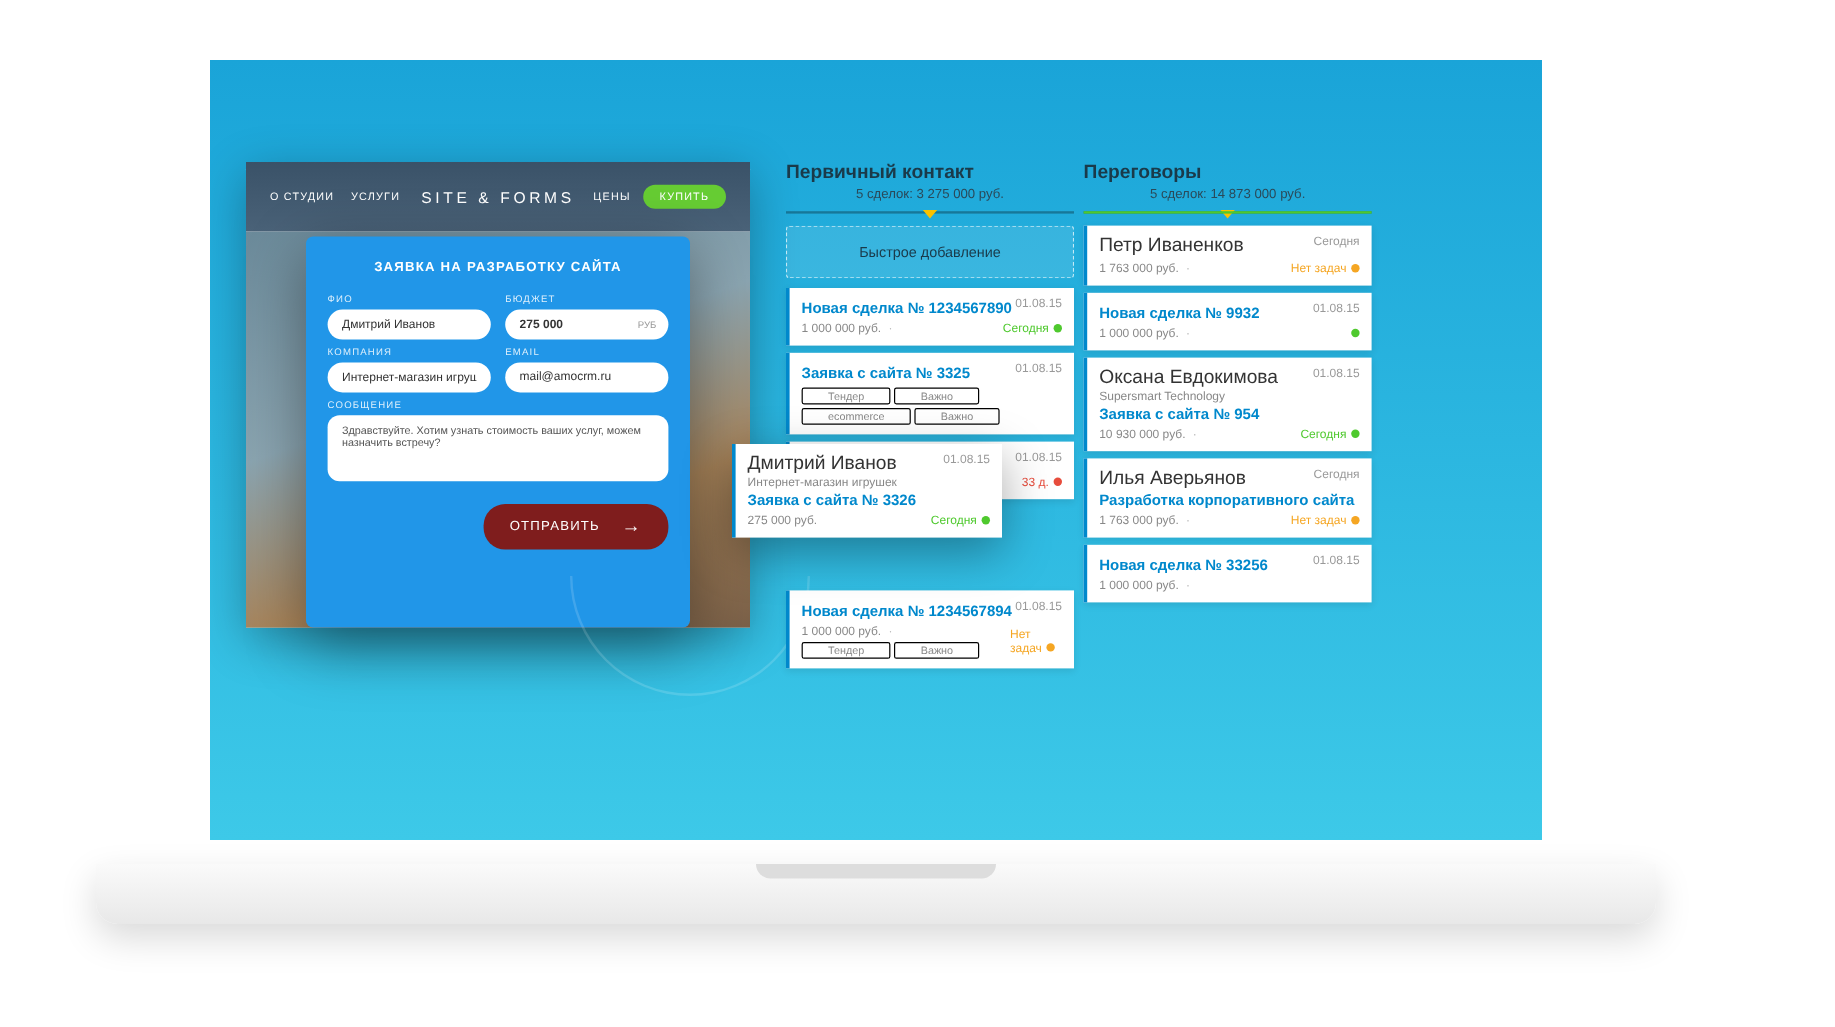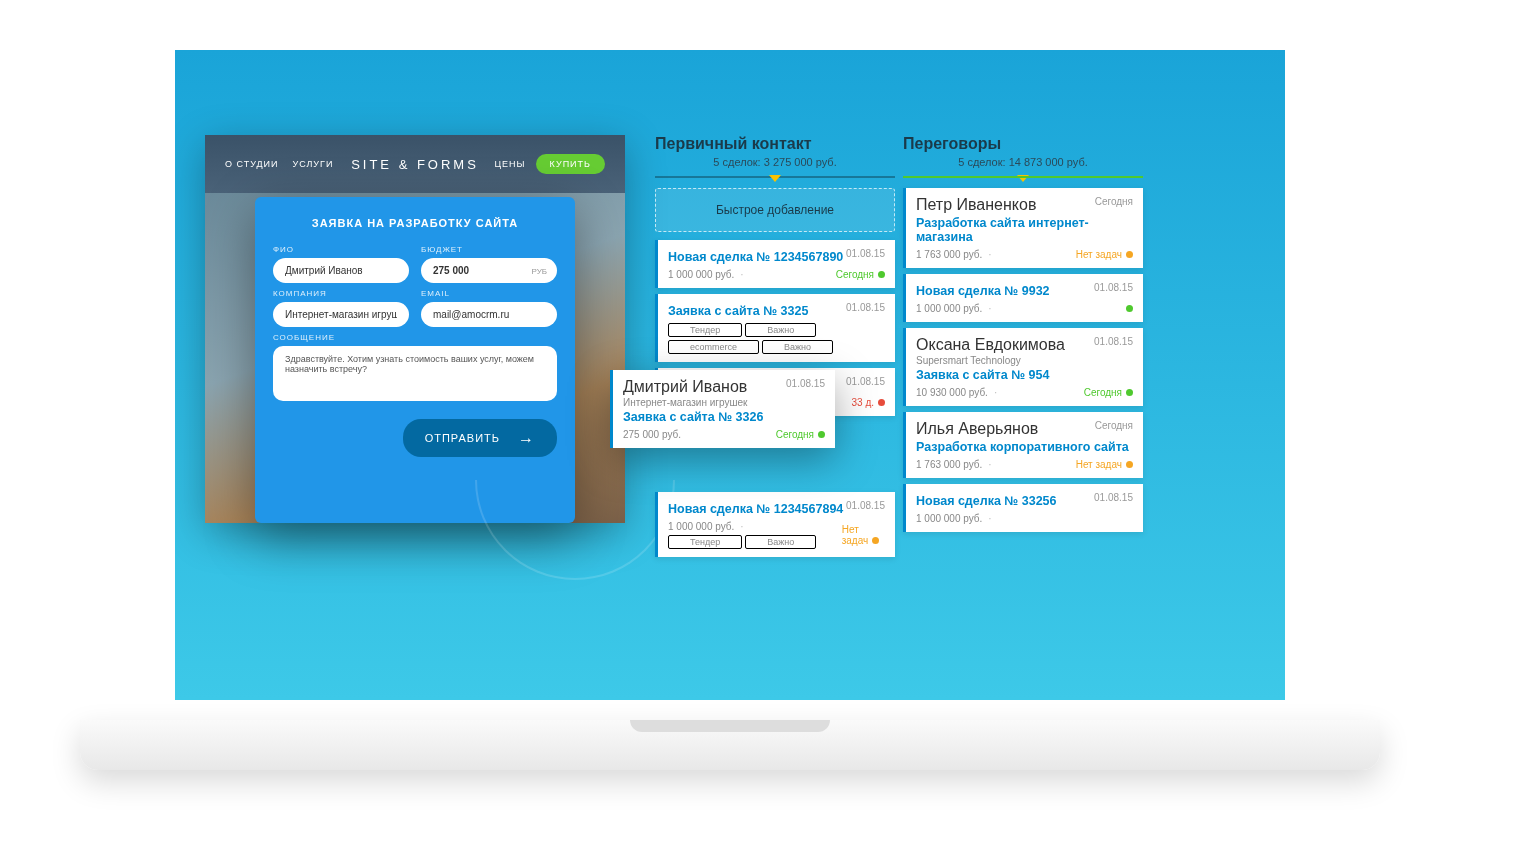--- a/index.html
+++ b/index.html
@@ -32,21 +32,21 @@
 
 .form-card { width: 320px; background: #2196e8; border-radius: 6px; padding: 20px 18px 22px 18px; position: relative; top: 0; box-shadow: 0 15px 50px rgba(0,0,0,0.4); }
 .form-title { color: #fff; text-align: center; font-size: 11px; letter-spacing: 1px; margin-bottom: 16px; font-weight: 600; }
 .form-row { display: flex; gap: 12px; margin-bottom: 4px; }
 .form-col { flex: 1; }
 .fld-label { color: rgba(255,255,255,0.85); font-size: 8px; letter-spacing: 1px; margin-bottom: 4px; display: block; }
 .fld-input { width: 100%; background: #fff; border: none; border-radius: 14px; padding: 7px 12px; font-size: 10px; color: #333; position: relative; }
 .fld-wrap { position: relative; }
 .fld-suffix { position: absolute; right: 10px; top: 50%; transform: translateY(-50%); font-size: 8px; color: #999; }
 .fld-area { width: 100%; background: #fff; border: none; border-radius: 10px; padding: 8px 12px; font-size: 9px; color: #555; height: 55px; resize: none; font-family: inherit; }
-.submit-btn { background: #0369a1; color: #fff; border: none; border-radius: 18px; padding: 10px 22px; font-size: 11px; letter-spacing: 1px; display: flex; gap: 18px; align-items: center; margin-left: auto; margin-top: 14px; cursor: pointer; }
+.submit-btn { background: #7f1d1d; color: #fff; border: none; border-radius: 18px; padding: 10px 22px; font-size: 11px; letter-spacing: 1px; display: flex; gap: 18px; align-items: center; margin-left: auto; margin-top: 14px; cursor: pointer; }
 .arrow { font-size: 16px; }
 
 
 .pipeline { position: absolute; left: 480px; top: 85px; display: flex; gap: 8px; }
 .pipe-col { width: 240px; }
 .pipe-title { text-align: left; color: #1a3a4a; font-size: 16px; font-weight: 600; margin-bottom: 3px; }
 .pipe-sub { text-align: center; color: #2a4a5a; font-size: 11px; margin-bottom: 8px; }
 .pipe-line { height: 2px; background: rgba(0,0,0,0.3); position: relative; margin-bottom: 10px; }
 .pipe-line.green::after { content: ''; position: absolute; left: 0; right: 0; top: 0; height: 2px; background: #4fc92e; }
 .pipe-line .tri { position: absolute; left: 50%; top: -1px; transform: translateX(-50%); width: 0; height: 0; border-left: 6px solid transparent; border-right: 6px solid transparent; border-top: 7px solid #f9c200; }
@@ -221,21 +221,20 @@
               <div class="tri"></div>
             </div>
           <div id="col2-deals">
               <div class="deal">
     <div class="deal-top">
                   <div>
                     <div class="deal-person">Петр Иваненков</div>
                   </div>
                   <div class="deal-date">Сегодня</div>
                 </div>
-    <div class="deal-link">Разработка сайта интернет-магазина</div>
     <div class="deal-bot">
                   <span style="display:flex;align-items:center;gap:3px;flex-wrap:wrap;">
                     <span>1 763 000 руб.</span>
                     <span class="bull">·</span>
                   </span>
                   <span><span class="stat-txt stat-no">Нет задач</span><span class="ind ind-orange"></span></span>
                 </div>
   </div>
               <div class="deal">
     <div class="deal-top">

